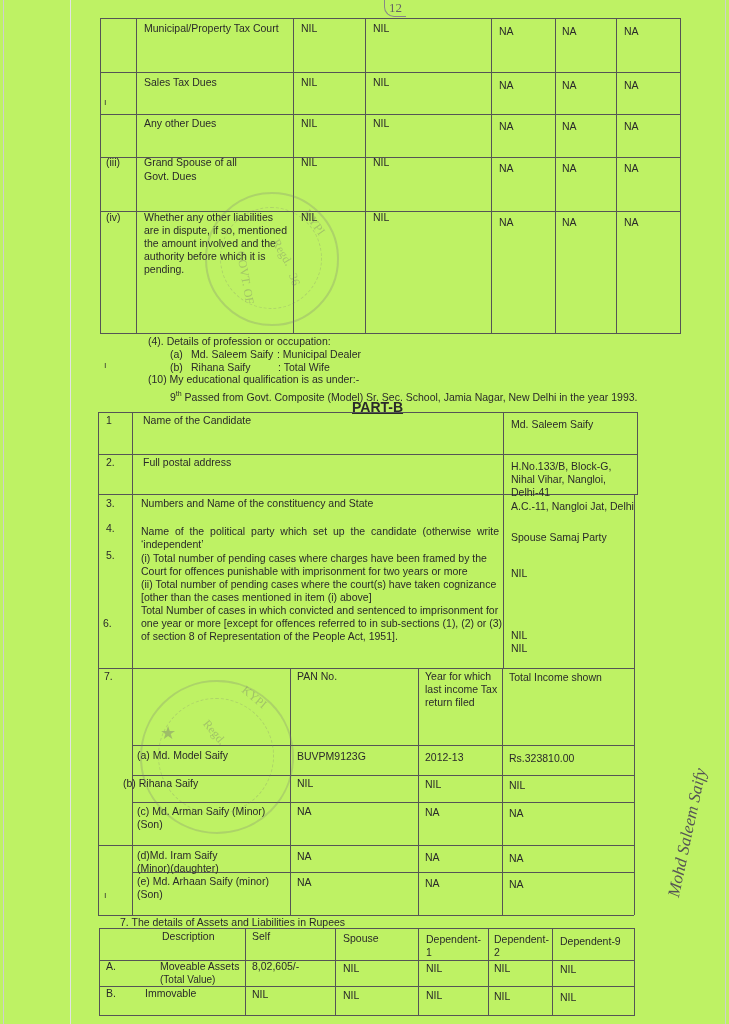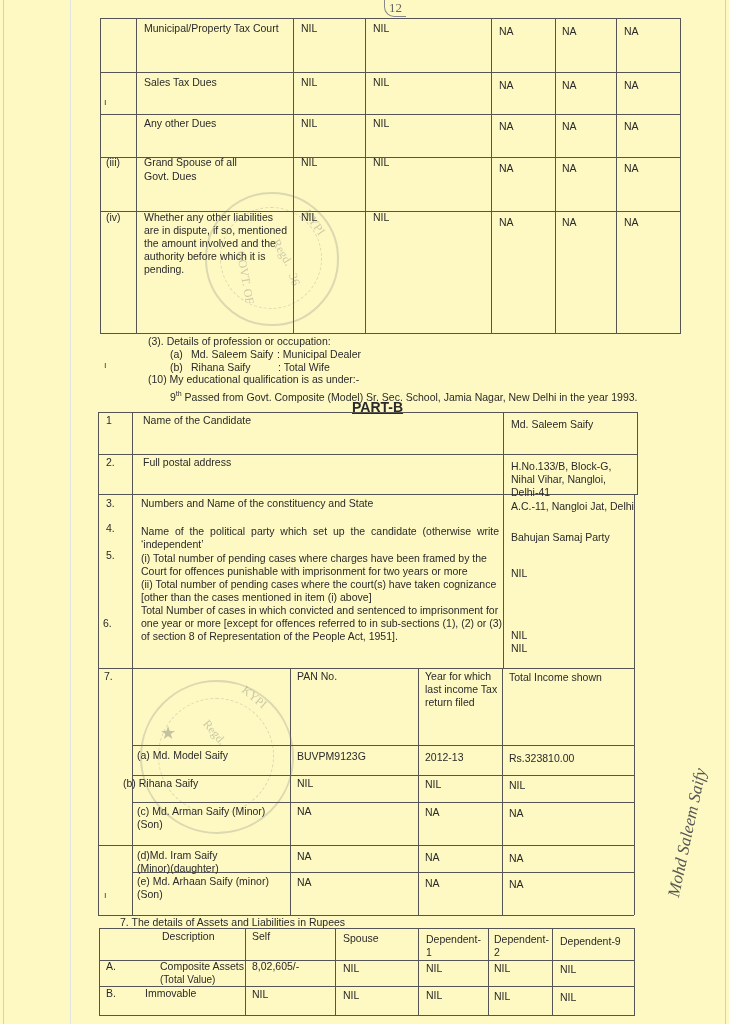--- a/index.html
+++ b/index.html
@@ -1,18 +1,18 @@
 <!DOCTYPE html>
 <html><head>
 <meta charset="utf-8">
 <style>
   html, body { margin:0; padding:0; }
   body { width:729px; height:1024px; background:#f7f7f5; position:relative; overflow:hidden;
          font-family:"Liberation Sans", sans-serif; font-size:10.5px; color:#2a2a2a; }
-  .page { position:absolute; left:0; top:0; width:729px; height:1024px; background:#fef9c3; }
+  .page { position:absolute; left:0; top:0; width:729px; height:1024px; background:#bef264; }
   .edge { position:absolute; top:0; bottom:0; width:1px; background:#cfcfcf; }
   .abs { position:absolute; }
   .vl { position:absolute; width:1px; background:#555; }
   .hl { position:absolute; height:1px; background:#555; }
   .cell { position:absolute; line-height:13px; white-space:nowrap; }
   .stamp { position:absolute; border-radius:50%; border:2px solid rgba(120,120,120,0.25); }
   .stamp-inner { position:absolute; border-radius:50%; border:1px dashed rgba(120,120,120,0.25); }
   .stamp-text { position:absolute; color:rgba(110,110,110,0.35); font-family:"Liberation Serif", serif; font-size:12px; }
   .sig { position:absolute; font-family:"Liberation Serif", serif; font-style:italic; color:#555; font-size:17px;
          transform:rotate(-78deg); transform-origin:left top; white-space:nowrap; }
@@ -94,21 +94,21 @@
   <div>
     <div class="stamp" style="left:205px;top:192px;width:130px;height:130px"></div>
     <div class="stamp-inner" style="left:220px;top:207px;width:100px;height:100px"></div>
     <div class="stamp-text" style="left:300px;top:215px;transform:rotate(55deg)">KYPI</div>
     <div class="stamp-text" style="left:268px;top:245px;transform:rotate(60deg)">Regd.</div>
     <div class="stamp-text" style="left:288px;top:272px;transform:rotate(70deg)">36</div>
     <div class="stamp-text" style="left:218px;top:270px;transform:rotate(80deg)">GOVT. OF</div>
   </div>
 
   <div>
-    <div class="cell" style="left:148px;top:335px">(3). Details of profession or occupation:</div>
+    <div class="cell" style="left:148px;top:335px">(4). Details of profession or occupation:</div>
     <div class="cell" style="left:170px;top:348px">(a)</div>
     <div class="cell" style="left:191px;top:348px">Md. Saleem Saify</div>
     <div class="cell" style="left:277px;top:348px">: Municipal Dealer</div>
     <div class="cell" style="left:170px;top:361px">(b)</div>
     <div class="cell" style="left:191px;top:361px">Rihana  Saify</div>
     <div class="cell" style="left:278px;top:361px">: Total Wife</div>
   </div>
   <div>
     <div class="cell" style="left:148px;top:373px">(10)  My educational qualification is as under:-</div>
     <div class="cell" style="left:170px;top:387px"><span>9</span><sup>th</sup><span> Passed from Govt. Composite (Model) Sr. Sec. School, Jamia Nagar, New Delhi in the year 1993.</span></div>
@@ -137,21 +137,21 @@
     <div class="cell" style="left:511px;top:473px">Nihal Vihar, Nangloi,</div>
     <div class="cell" style="left:511px;top:486px">Delhi-41</div>
 
     <div class="cell" style="left:106px;top:497px">3.</div>
     <div class="cell" style="left:141px;top:497px">Numbers and Name of the constituency and State</div>
     <div class="cell" style="left:511px;top:500px">A.C.-11, Nangloi Jat, Delhi</div>
 
     <div class="cell" style="left:106px;top:522px">4.</div>
     <div class="cell" style="left:141px;top:525px;word-spacing:3px">Name of the political party which set up the candidate (otherwise write</div>
     <div class="cell" style="left:141px;top:538px">‘independent’</div>
-    <div class="cell" style="left:511px;top:531px">Bahujan Samaj Party</div>
+    <div class="cell" style="left:511px;top:531px">Spouse Samaj Party</div>
 
     <div class="cell" style="left:106px;top:549px">5.</div>
     <div class="cell" style="left:141px;top:552px">(i) Total number of pending cases where charges have been framed by the</div>
     <div class="cell" style="left:141px;top:565px">Court for offences punishable with imprisonment for two years or more</div>
     <div class="cell" style="left:141px;top:578px">(ii) Total number of pending cases where the court(s) have taken cognizance</div>
     <div class="cell" style="left:141px;top:591px">[other than the cases mentioned in item (i) above]</div>
     <div class="cell" style="left:511px;top:567px">NIL</div>
 
     <div class="cell" style="left:103px;top:617px">6.</div>
     <div class="cell" style="left:141px;top:604px">Total Number of cases in which convicted and sentenced to imprisonment for</div>
@@ -233,21 +233,21 @@
     <div class="cell" style="left:162px;top:930px">Description</div>
     <div class="cell" style="left:252px;top:930px">Self</div>
     <div class="cell" style="left:343px;top:932px">Spouse</div>
     <div class="cell" style="left:426px;top:933px">Dependent-</div>
     <div class="cell" style="left:426px;top:946px">1</div>
     <div class="cell" style="left:494px;top:933px">Dependent-</div>
     <div class="cell" style="left:494px;top:946px">2</div>
     <div class="cell" style="left:560px;top:935px">Dependent-9</div>
 
     <div class="cell" style="left:106px;top:960px">A.</div>
-    <div class="cell" style="left:160px;top:960px">Composite Assets</div>
+    <div class="cell" style="left:160px;top:960px">Moveable Assets</div>
     <div class="cell" style="left:160px;top:973px;font-size:10px">(Total Value)</div>
     <div class="cell" style="left:252px;top:960px">8,02,605/-</div>
     <div class="cell" style="left:343px;top:962px">NIL</div>
     <div class="cell" style="left:426px;top:962px">NIL</div>
     <div class="cell" style="left:494px;top:962px">NIL</div>
     <div class="cell" style="left:560px;top:963px">NIL</div>
 
     <div class="cell" style="left:106px;top:987px">B.</div>
     <div class="cell" style="left:145px;top:987px">Immovable</div>
     <div class="cell" style="left:252px;top:988px">NIL</div>

